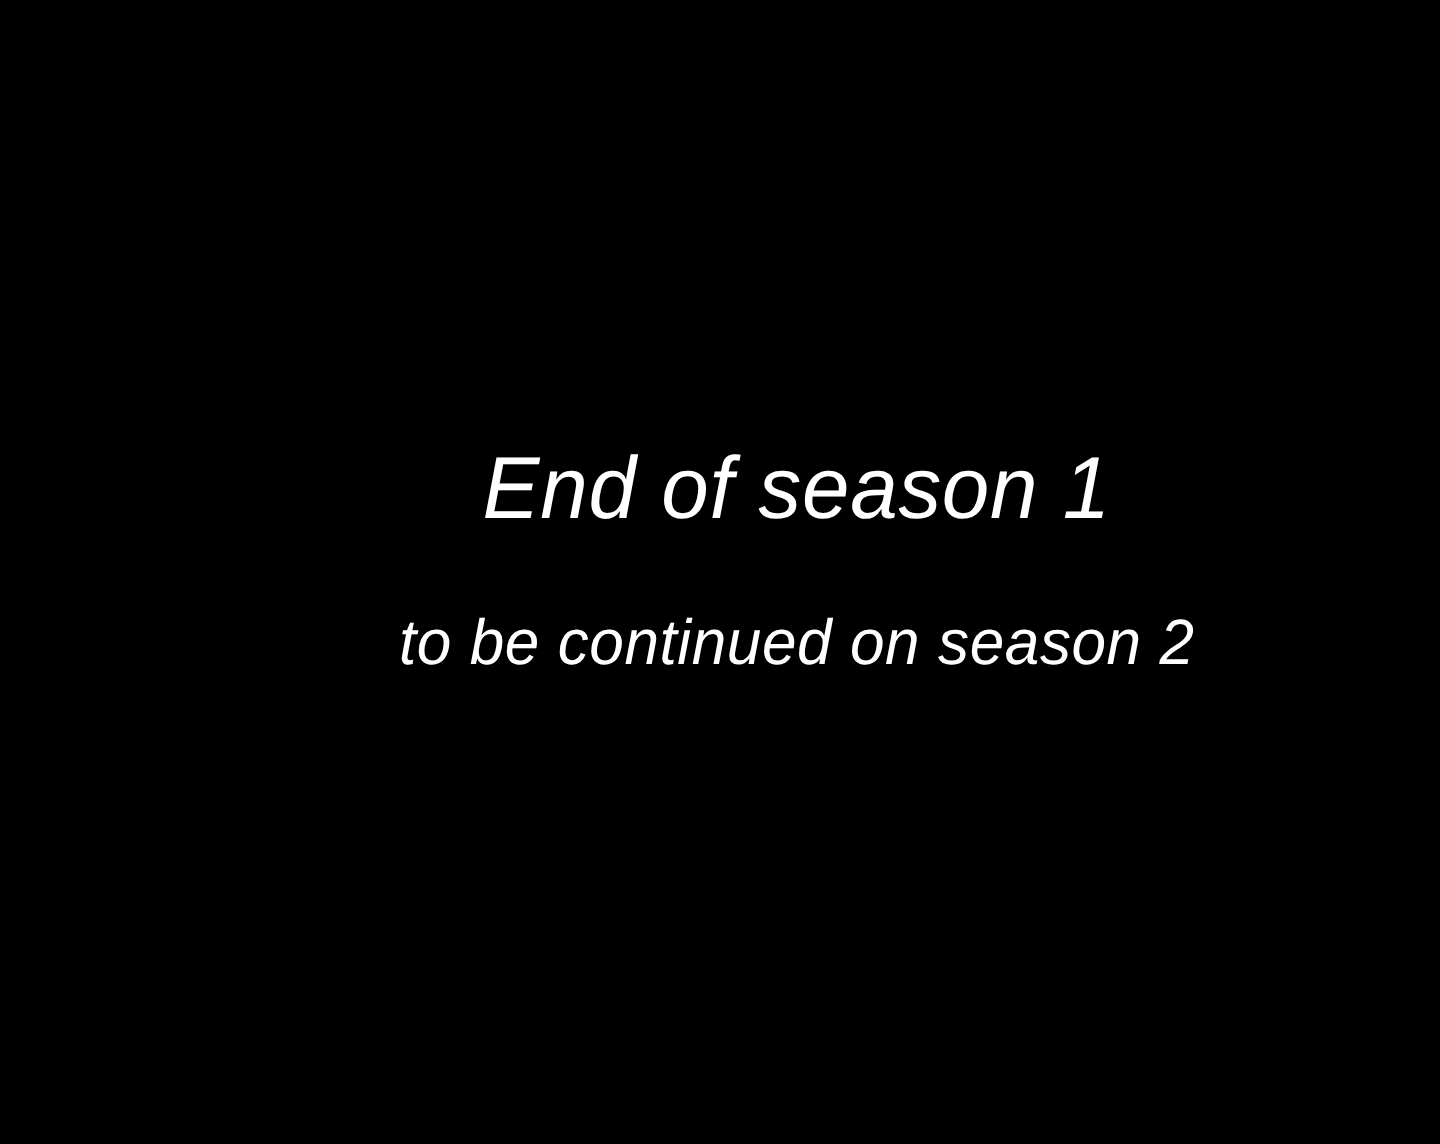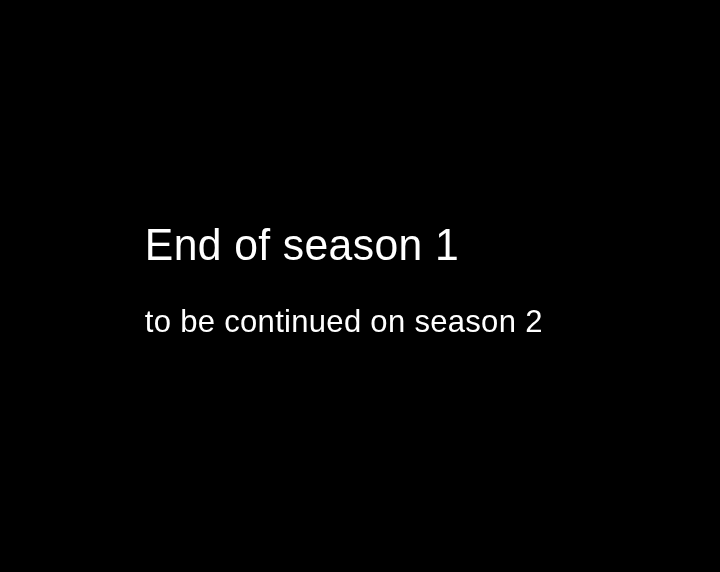--- a/index.html
+++ b/index.html
@@ -18,24 +18,25 @@
   #endcard {
     position: relative;
     width: 720px;
     height: 572px;
     background: #000000;
   }
 
   
   .text-block {
     position: absolute;
-    right: 32px;
+    right: 50px;
     top: 222px;
     width: 560px;
-    text-align: left;
+    text-align: center;
+    font-style: italic;
     -webkit-font-smoothing: antialiased;
   }
 
   .line-primary {
     display: block;
     color: #ffffff;
     font-family: "Liberation Sans", sans-serif;
     font-size: 44px;
     font-weight: 300;
     line-height: 1.06;

